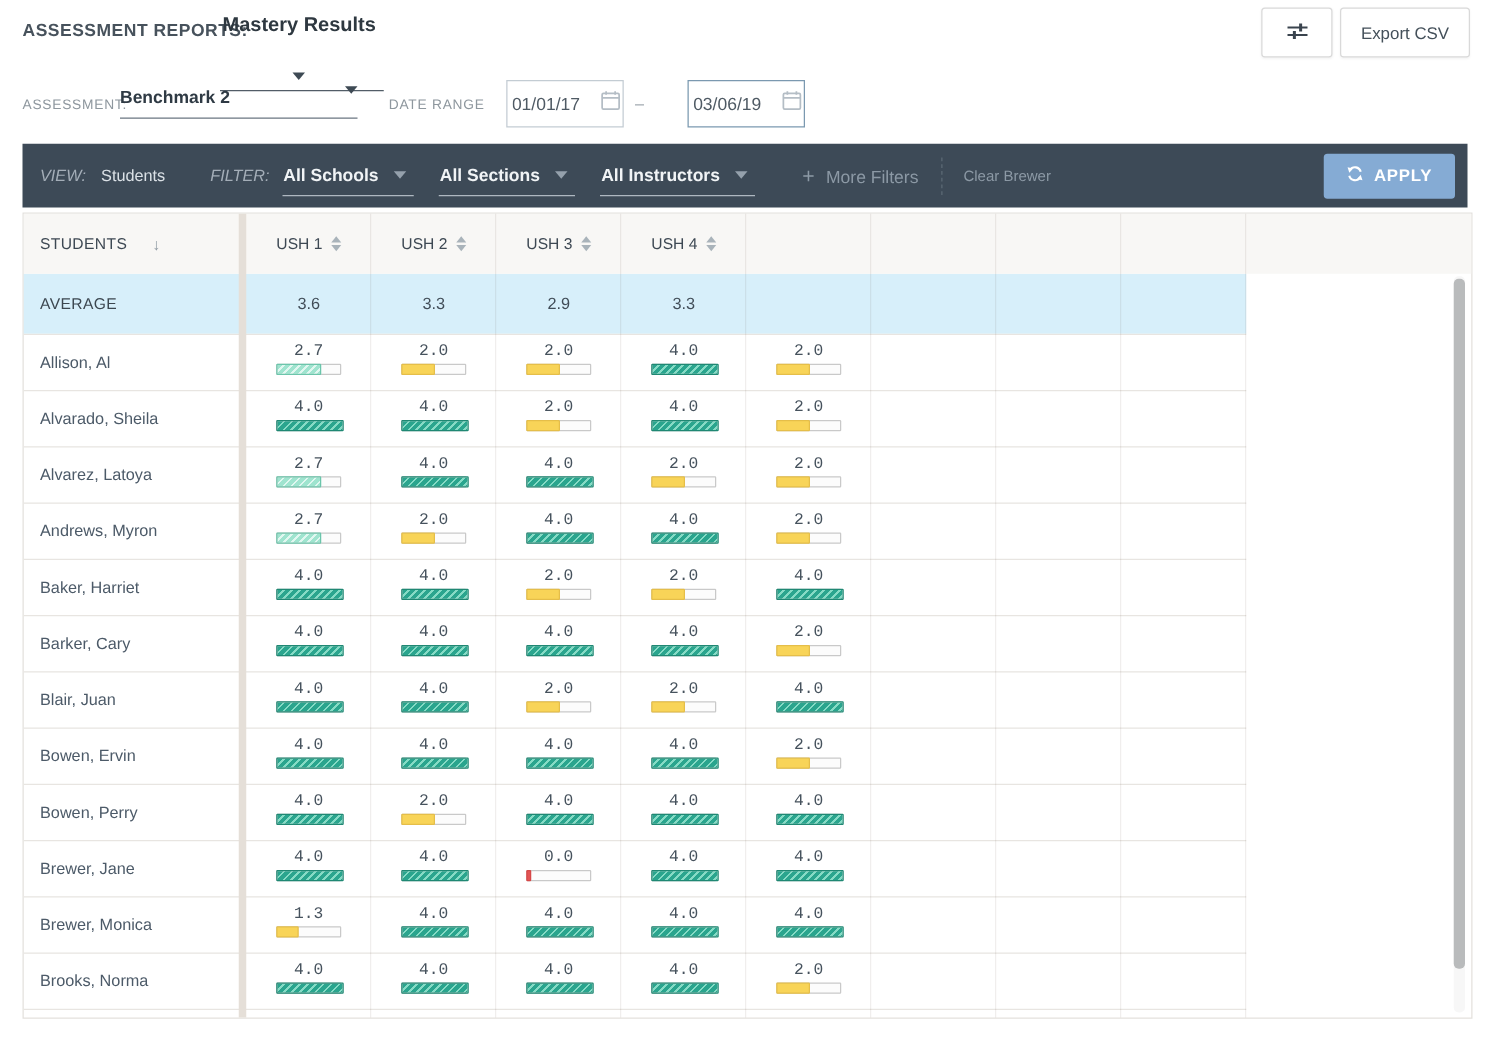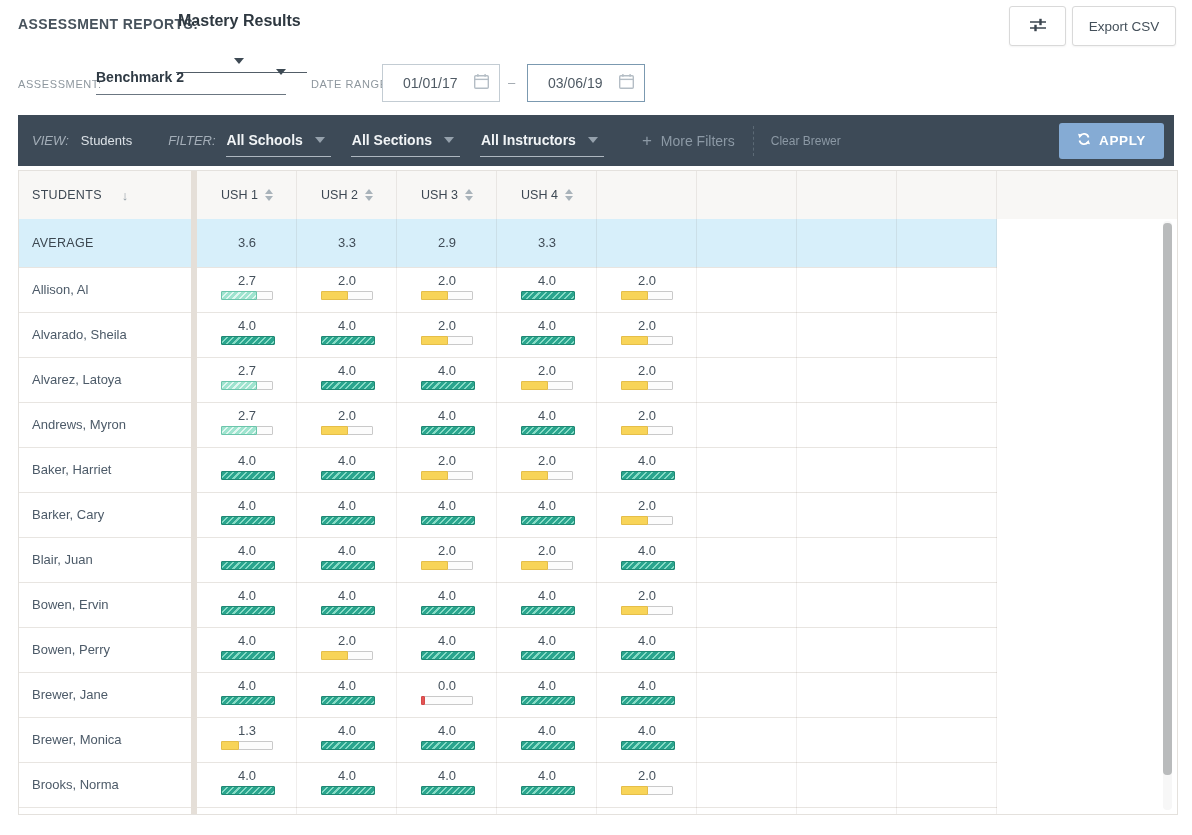--- a/index.html
+++ b/index.html
@@ -30,23 +30,23 @@
 
   
   .small-label { position:absolute; font-size:11px; color:#8e979e;
     letter-spacing:.6px; }
   #assessment-label { left:18px; top:78px; }
   #assessment-select { position:absolute; left:96px; top:69px; width:190px;
     display:flex; align-items:flex-start; justify-content:space-between;
     padding-bottom:9px; border-bottom:1px solid #6b7681; }
   #assessment-select .sel { font-size:14px; font-weight:700; color:#2f3a44; }
   #date-range-label { left:311px; top:78px; }
-  .date-box { position:absolute; top:64px; width:118px; height:38px;
+  .date-box { position:absolute; top:64px; width:94px; height:38px;
     background:#fff; border:1px solid #c3ccd3; display:flex;
-    align-items:center; justify-content:flex-end; padding:0 9px 0 11px; }
+    align-items:center; justify-content:center; padding:0 9px 0 11px;margin-left:23px; }
   #date-start { left:382px; }
   #date-end { left:527px; border-color:#7b99b0; }
   .date-field { border:none; outline:none; width:70px; background:transparent;
     font-family:inherit; font-size:14px; color:#4f5a64; }
   #date-sep { position:absolute; left:508px; top:75px; color:#9aa2aa; font-size:13px; }
 
   
   #filter-toolbar { position:absolute; left:18px; top:115px; width:1156px;
     height:51px; background:#3d4a57; display:flex; align-items:center; }
   .tb-label { font-size:13px; color:#a4aeb8;font-style:italic; }
@@ -92,21 +92,21 @@
   .avg-val { position:absolute; top:0; width:100px; line-height:48px;
     text-align:center; font-size:13px; color:#404c57; }
 
   #rows { position:absolute; left:0; top:96px; width:978px; }
   .t-row { position:absolute; left:0; width:978px; height:45px;
     border-top:1px solid #e8e5e1; }
   .name-cell { position:absolute; left:13px; top:0; line-height:44px;
     font-size:13px; color:#4c5a68; }
   .score-cell { position:absolute; top:0; width:100px; height:45px;
     padding-top:6px; text-align:center; }
-  .score-num { font-size:13px; line-height:14px; color:#46525d; }
+  .score-num { font-size:13px; line-height:14px; color:#46525d;font-family:Liberation Mono, monospace; }
   .bar { position:relative; width:52px; height:9px; margin:3px auto 0;
     border:1px solid #c9c9c9; border-radius:1px; background:#fcfcfc; }
   .bar-fill { position:absolute; left:-1px; top:-1px; height:9px;
     border:1px solid; border-radius:1px; }
   .f-full { background:repeating-linear-gradient(135deg,#2aa58e 0,#2aa58e 3px,#86dbc5 3px,#86dbc5 4.5px);
     border-color:#1f8873; }
   .f-partial { background:repeating-linear-gradient(135deg,#9fe4cf 0,#9fe4cf 3px,#e0f7f0 3px,#e0f7f0 4.5px);
     border-color:#6cc5ab; }
   .f-low { background:#f8d458; border-color:#e5be49; }
   .f-zero { background:#e25555; border-color:#d64848; }

